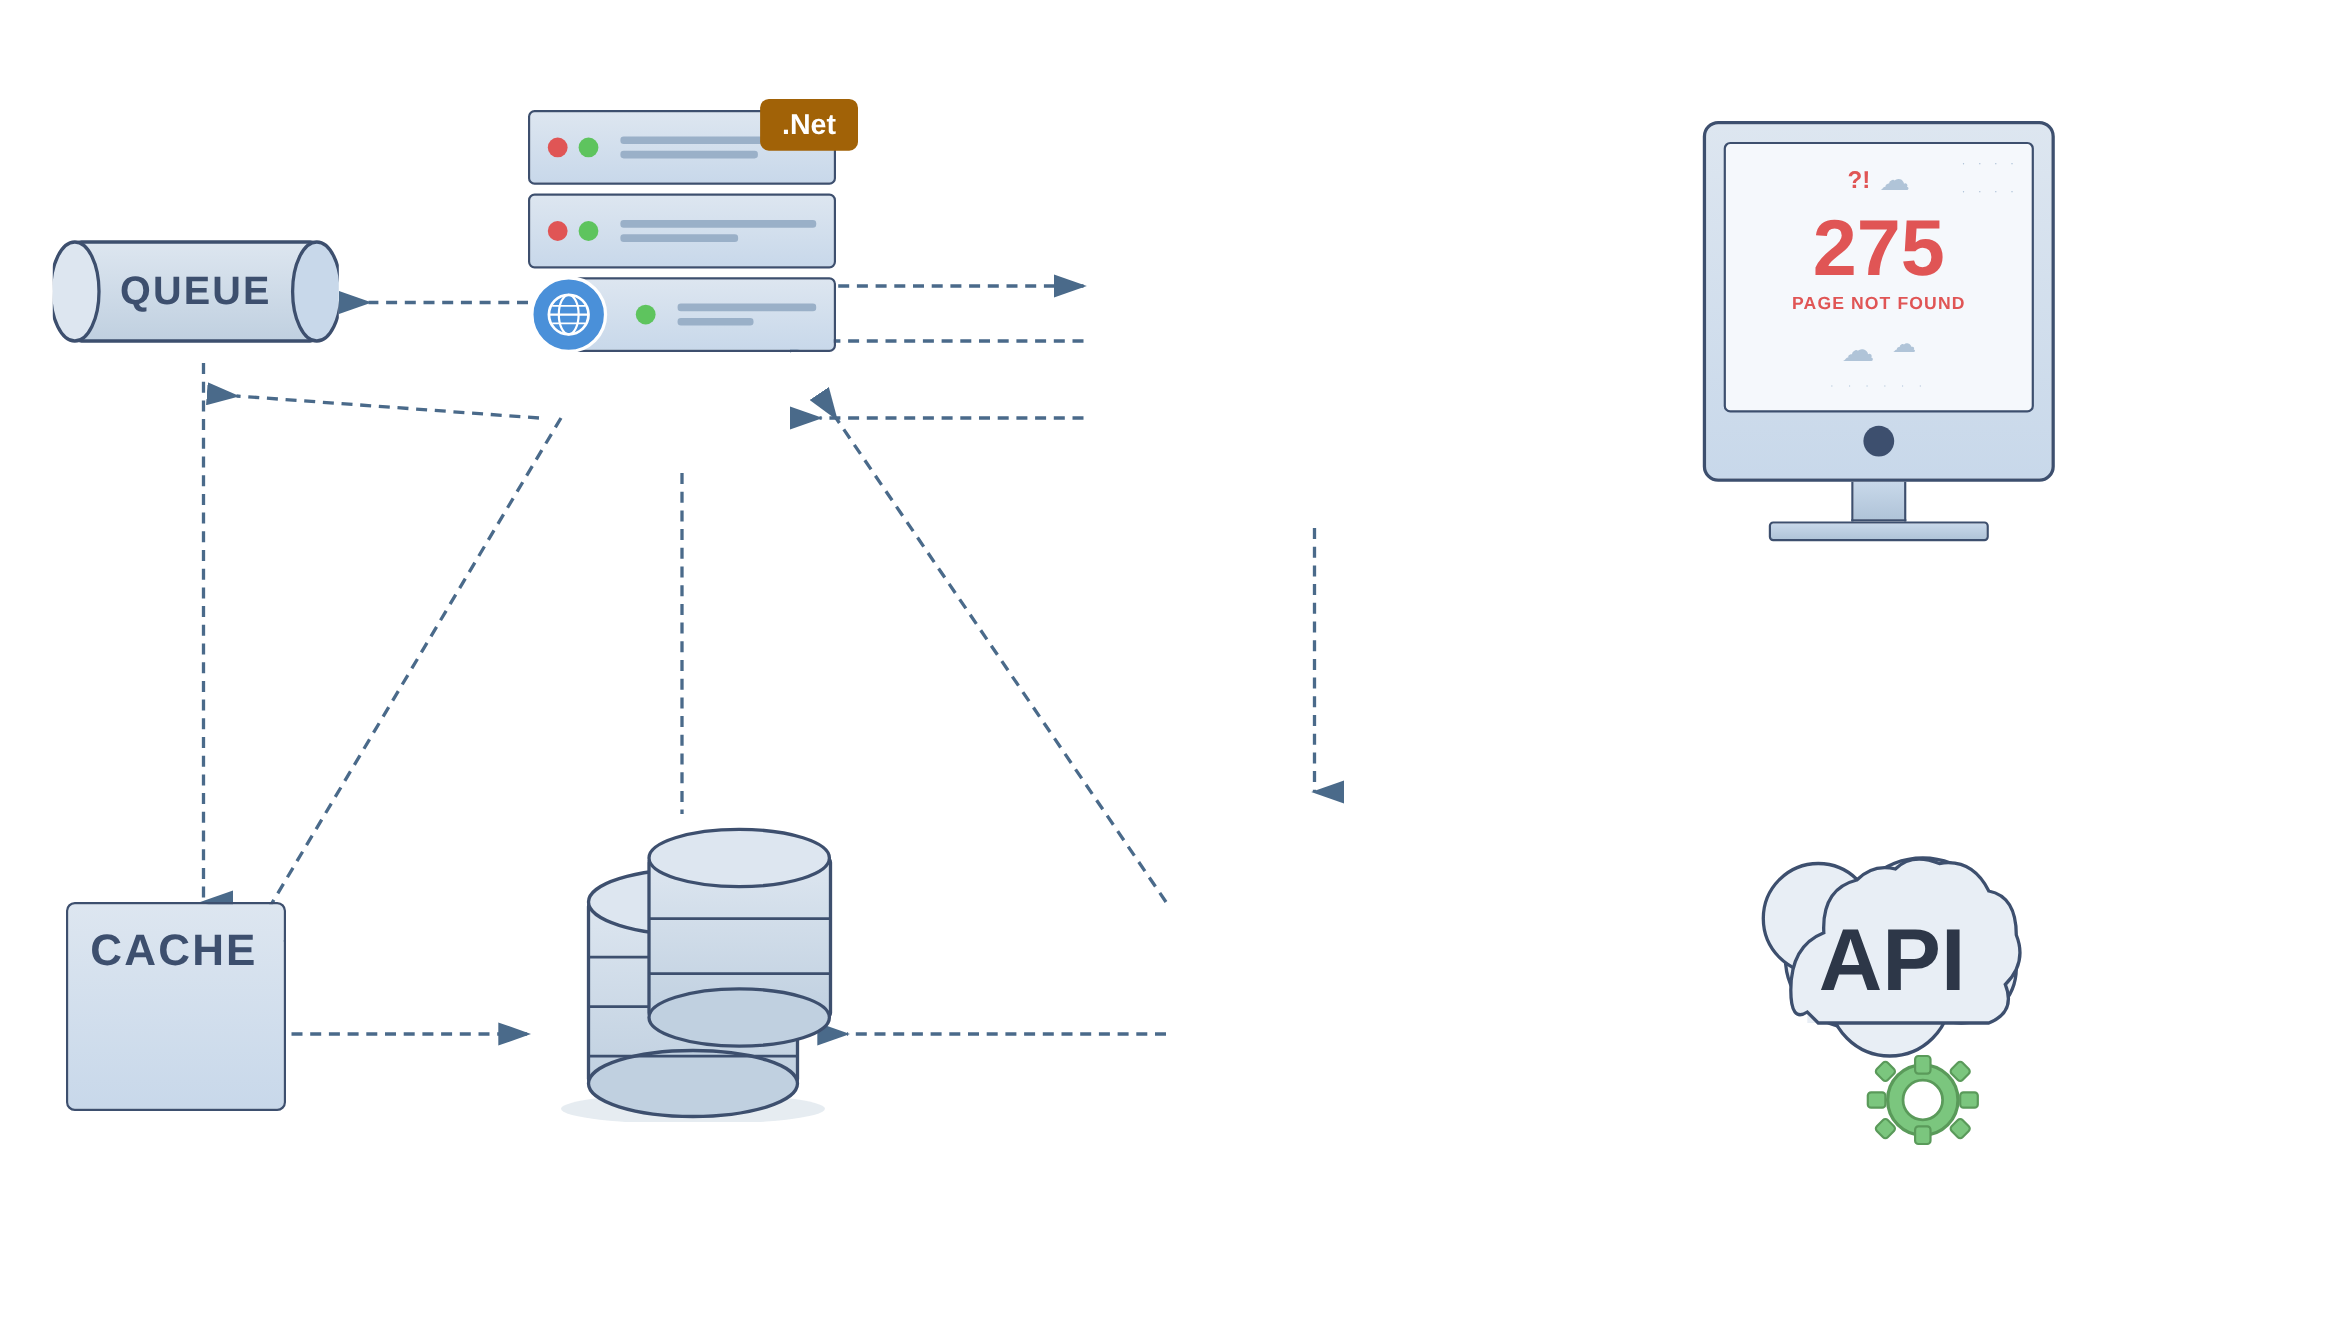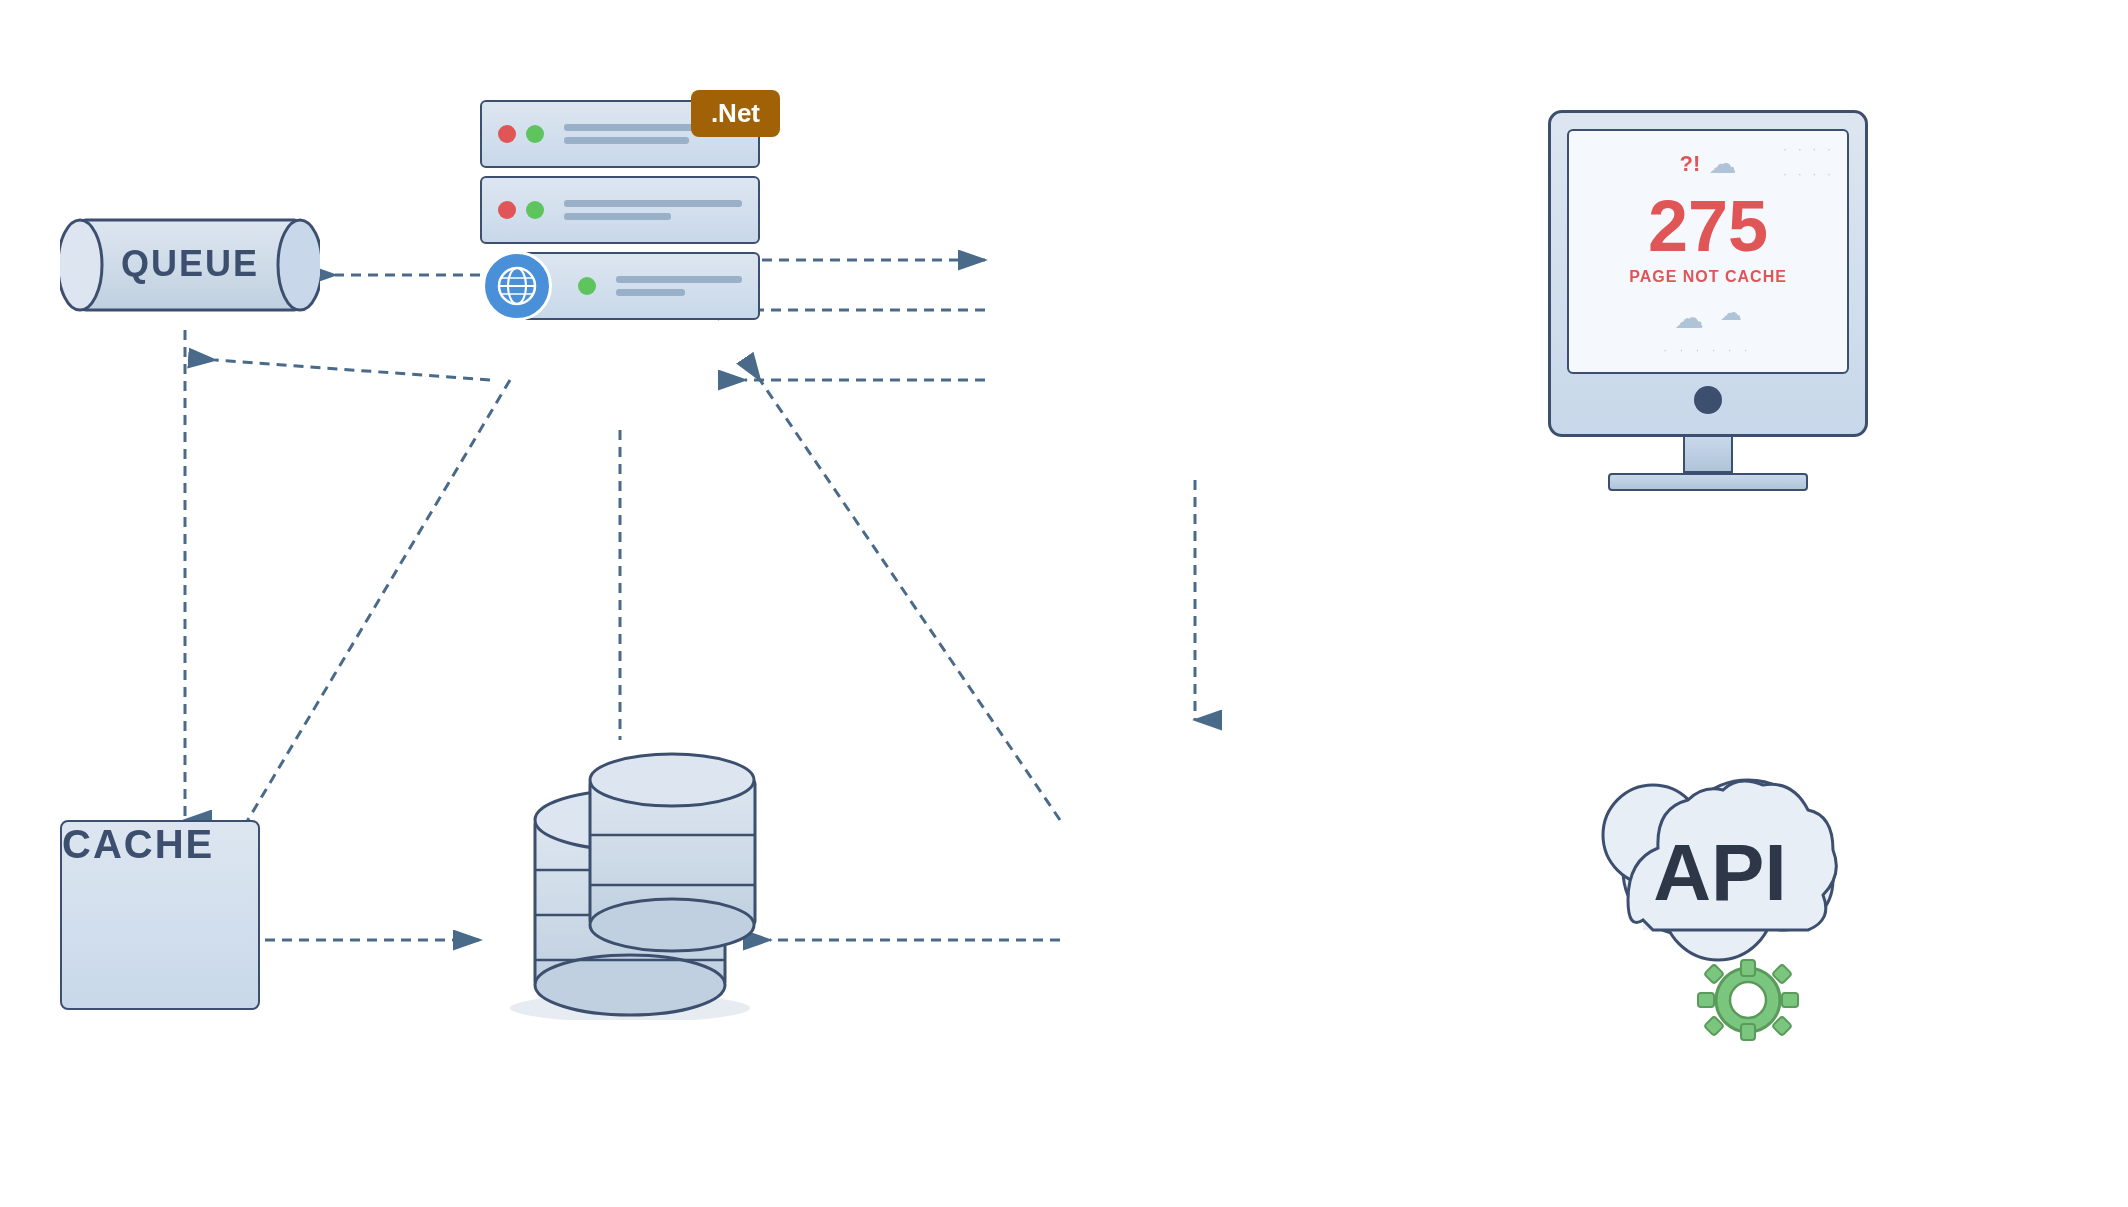--- a/index.html
+++ b/index.html
@@ -21,21 +21,21 @@
     svg.arrows {
       position: absolute;
       top: 0; left: 0;
       width: 100%; height: 100%;
       pointer-events: none;
     }
 
     
     .queue-component {
       position: absolute;
-      left: 60px;
+      left: 48px;
       top: 200px;
       width: 260px;
       height: 130px;
     }
 
     
     .server-stack {
       position: absolute;
       left: 480px;
       top: 100px;
@@ -169,20 +169,21 @@
     
     .cache-box {
       background: linear-gradient(180deg, #dde6f0 0%, #c8d8ea 100%);
       border: 2.5px solid #3d4f6e;
       border-radius: 8px;
       width: 200px;
       height: 190px;
       display: flex;
       align-items: flex-start;
       justify-content: flex-start;
+      padding: 20px;
       position: relative;
     }
 
     .cache-label {
       font-size: 40px;
       font-weight: bold;
       color: #3d4f6e;
       letter-spacing: 2px;
     }
 
@@ -301,21 +302,21 @@
         <div style="position:absolute;top:30px;right:30px;color:#b0c4d8;font-size:11px;letter-spacing:4px;">· · · ·</div>
         <div style="position:absolute;top:55px;right:30px;color:#b0c4d8;font-size:11px;letter-spacing:4px;">· · · ·</div>
 
         <div style="display:flex;align-items:center;gap:8px;margin-bottom:4px;">
           <span style="color:#e05555;font-size:22px;font-weight:bold;">?!</span>
           <span style="color:#b0c4d8;font-size:28px;">☁</span>
         </div>
 
         <div class="error-404">275</div>
 
-        <div class="error-text">PAGE NOT CACHE</div>
+        <div class="error-text">PAGE NOT FOUND</div>
 
         <div style="display:flex;gap:16px;margin-top:8px;">
           <span style="color:#b0c4d8;font-size:30px;">☁</span>
           <span style="color:#b0c4d8;font-size:22px;">☁</span>
         </div>
 
         <div style="color:#b0c4d8;font-size:10px;letter-spacing:5px;margin-top:4px;">· · · · · ·</div>
       </div>
 
       <div style="width:28px;height:28px;background:#3d4f6e;border-radius:50%;margin:12px auto 4px;"></div>

